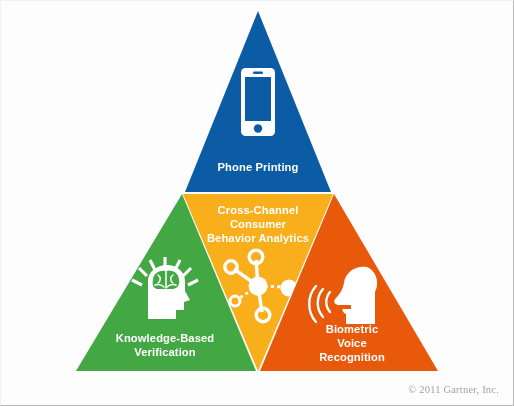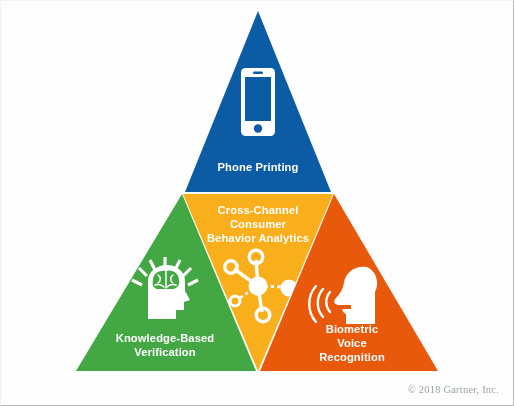--- a/index.html
+++ b/index.html
@@ -168,15 +168,15 @@
         </g>
       </g>
 
       <text class="seg-label" x="351" y="329">Biometric</text>
       <text class="seg-label" x="351" y="343">Voice</text>
       <text class="seg-label" x="351" y="357">Recognition</text>
     </g>
 
   </svg>
 
-  <div class="copyright">© 2018 Gartner, Inc.</div>
+  <div class="copyright">© 2011 Gartner, Inc.</div>
 
 </div>
 
 </body></html>

